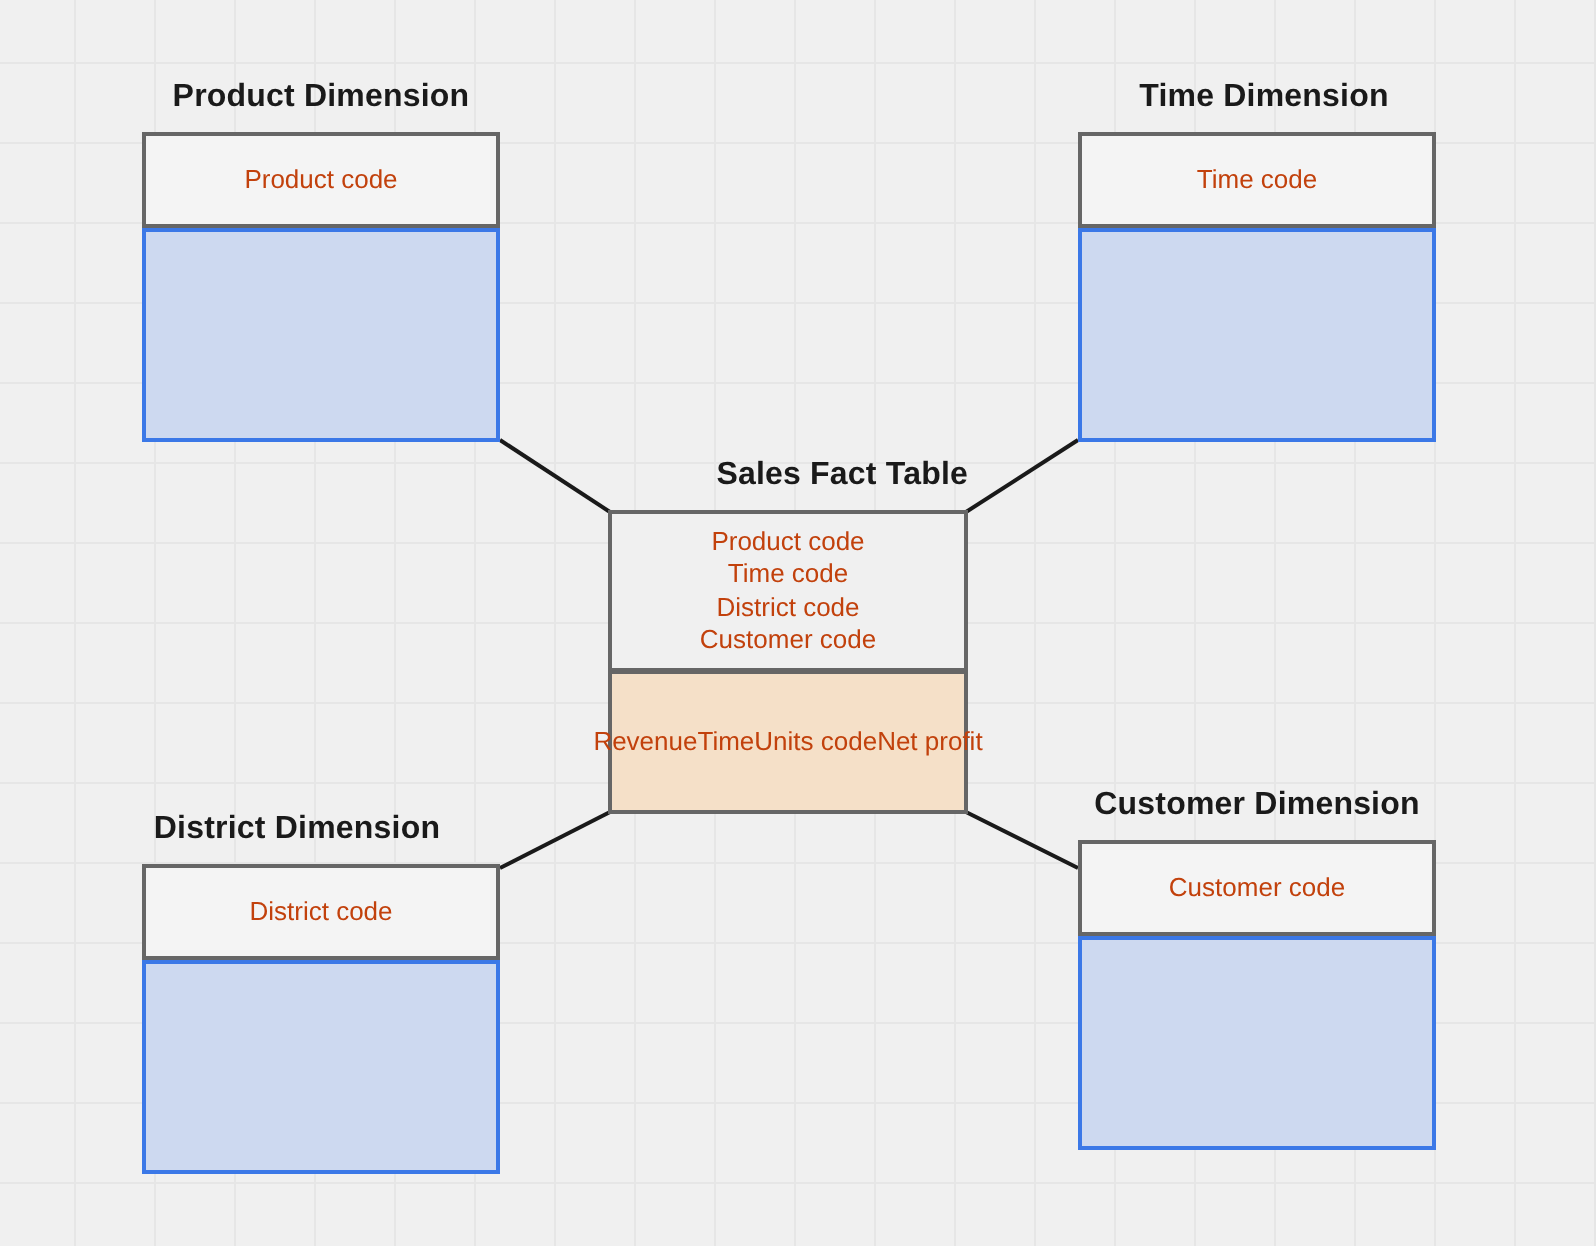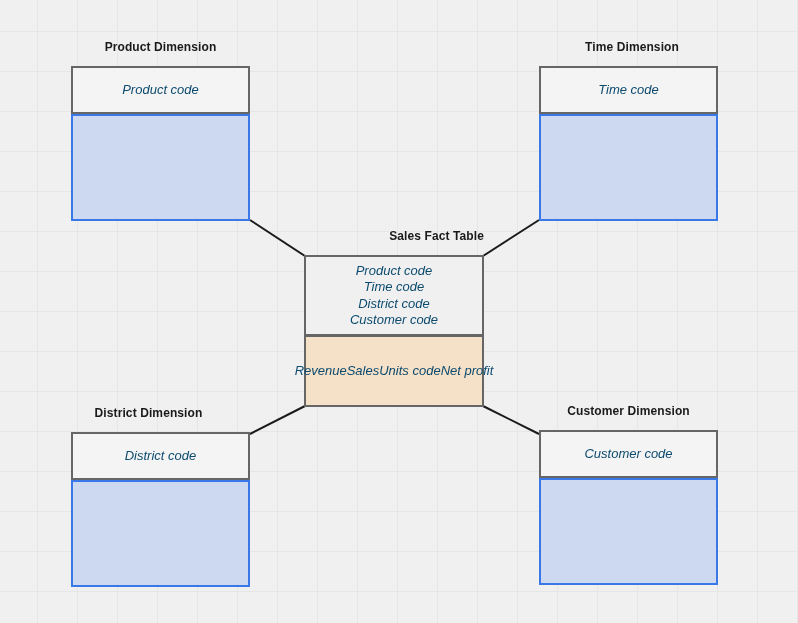--- a/index.html
+++ b/index.html
@@ -35,21 +35,21 @@
   }
 
   .node {
     position: absolute;
   }
 
   .node-title {
     position: absolute;
     width: 100%;
     text-align: center;
-    font-size: 12px;
+    font-size: 16px;
     font-weight: bold;
     color: #1a1a1a;
     white-space: nowrap;
     letter-spacing: 0.1px;
   }
 
   
   .dim {
     position: absolute;
   }
@@ -119,24 +119,23 @@
     border: 2px solid #666666;
     border-top: 3px solid #666666;
     background: #f5e0c8;
     display: flex;
     flex-direction: row;
     align-items: center;
     justify-content: center;
   }
   .field {
     font-size: 13px;
-    color: #0c4a6e;
+    color: #c2410c;
     line-height: 16.5px;
     white-space: nowrap;
-    font-style: italic;
   }
 </style>
 </head>
 <body>
 
 <div id="canvas">
 
   <svg id="connectors" viewBox="0 0 798 623" xmlns="http://www.w3.org/2000/svg">
     <line x1="250" y1="220" x2="305" y2="256" stroke="#1a1a1a" stroke-width="2"></line>
     <line x1="539" y1="220" x2="483" y2="256" stroke="#1a1a1a" stroke-width="2"></line>
@@ -161,37 +160,37 @@
   </div>
 
   <div class="dim node" id="dim-district" style="left:71px; top:432px; width:155px; height:155px;">
     <div class="node-title dim-title">District Dimension</div>
     <div class="dim-header">
       <span class="field">District code</span>
     </div>
     <div class="dim-body"></div>
   </div>
 
-  <div class="dim node" id="dim-customer" style="left:539px; top:430px; width:179px; height:155px;">
+  <div class="dim node" id="dim-customer" style="left:539px; top:420px; width:179px; height:155px;">
     <div class="node-title dim-title">Customer Dimension</div>
     <div class="dim-header">
       <span class="field">Customer code</span>
     </div>
     <div class="dim-body"></div>
   </div>
 
   <div id="fact" class="node">
     <div class="node-title fact-title">Sales Fact Table</div>
     <div class="fact-keys">
       <span class="field">Product code</span>
       <span class="field">Time code</span>
       <span class="field">District code</span>
       <span class="field">Customer code</span>
     </div>
     <div class="fact-measures">
       <span class="field">Revenue</span>
-      <span class="field">Sales</span>
+      <span class="field">Time</span>
       <span class="field">Units code</span>
       <span class="field">Net profit</span>
     </div>
   </div>
 
 </div>
 
 </body></html>

